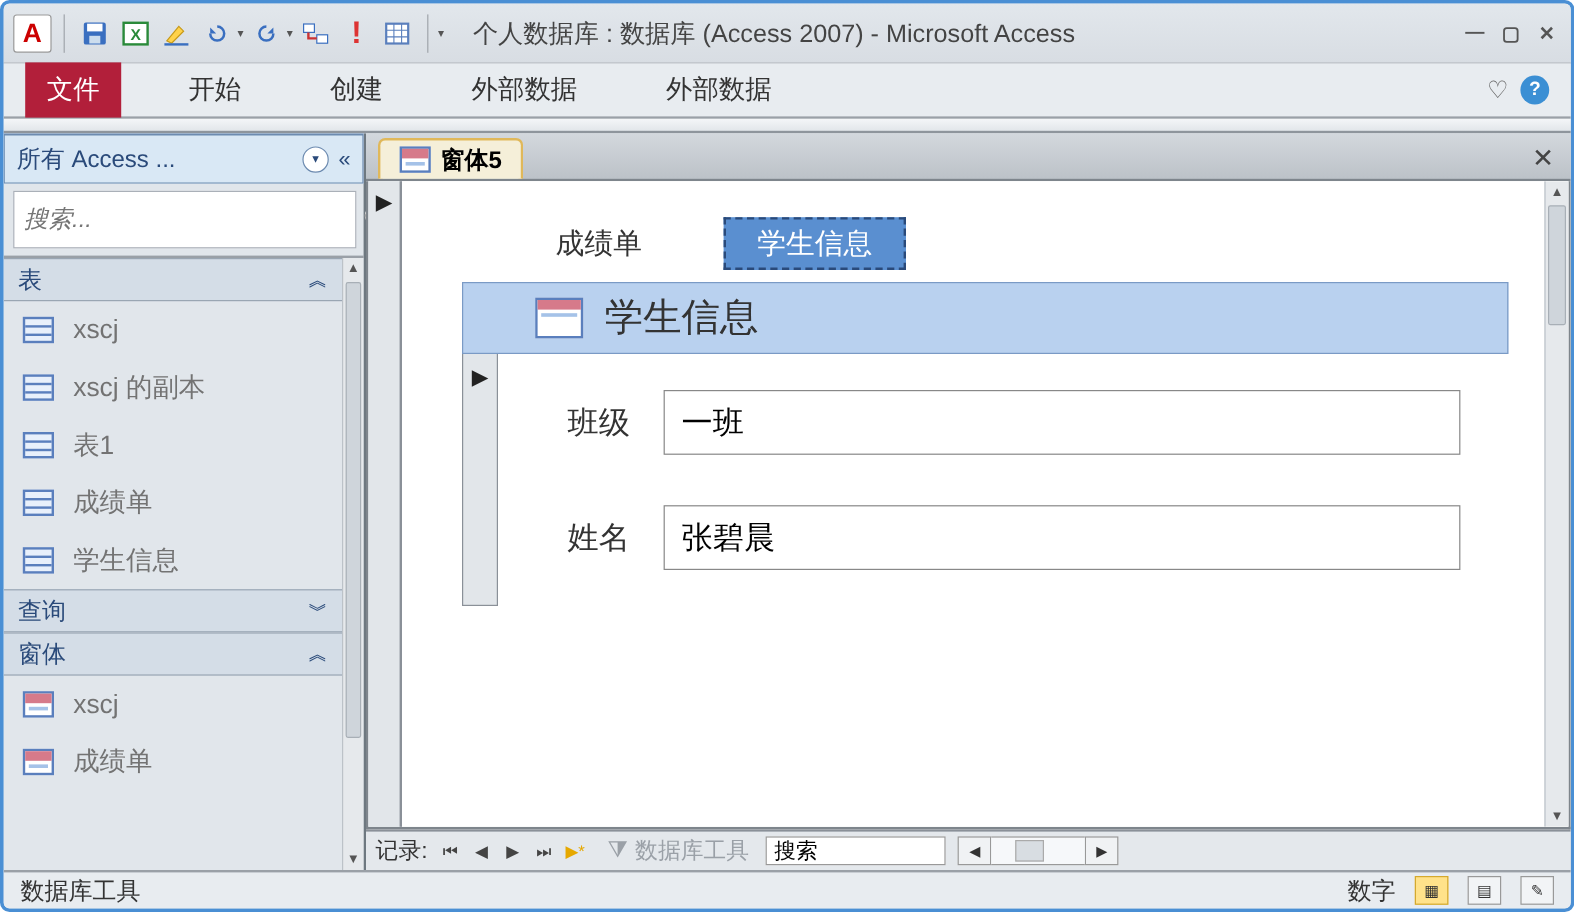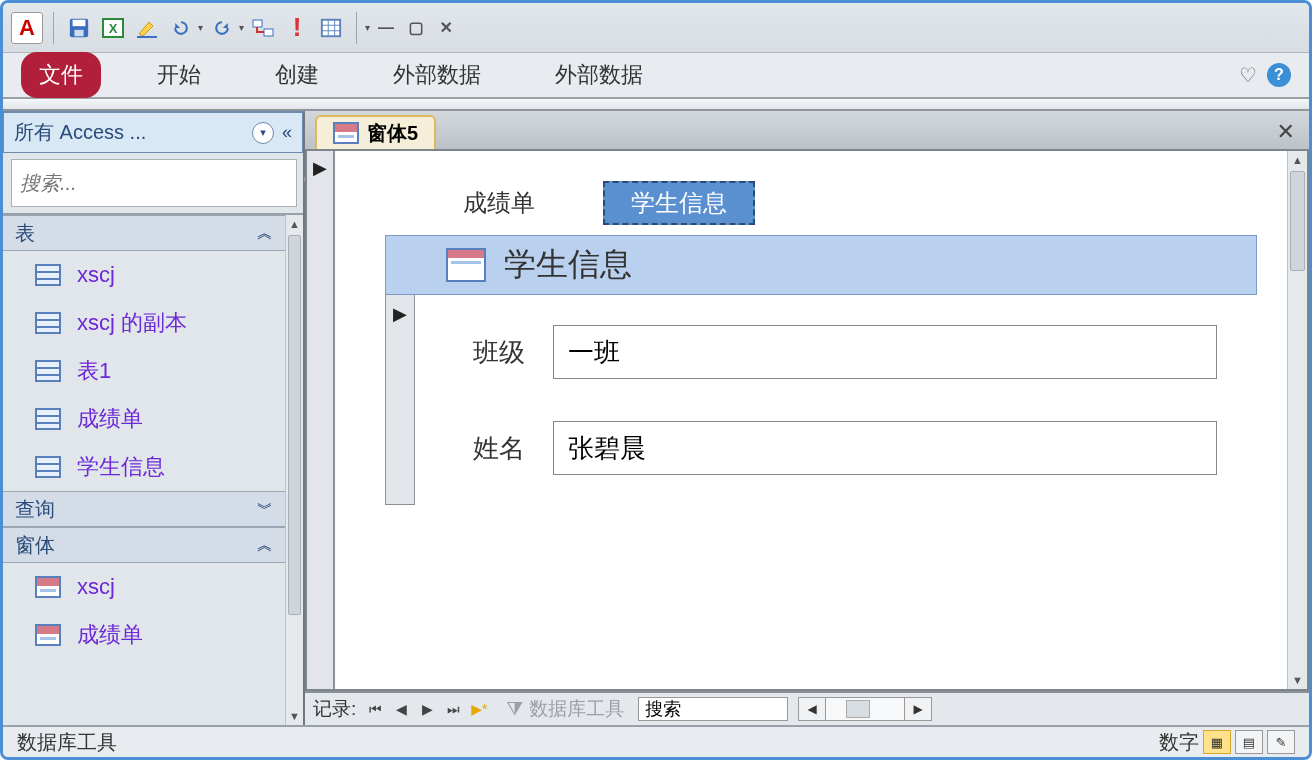--- a/index.html
+++ b/index.html
@@ -48,21 +48,21 @@
 .ribbon {
   height: 46px;
   background: #e8ecf0;
   display: flex;
   align-items: center;
   padding: 0 0 0 18px;
   gap: 38px;
   border-bottom: 2px solid #9aa0a7;
 }
 .ribbon-tab { font-size: 22px; color: #333; padding: 8px 18px; cursor: pointer; }
-.ribbon-tab.active { background: #b21f3a; color: #fff; border-radius: 16px; }
+.ribbon-tab.active { background: #b21f3a; color: #fff; }
 .ribbon-right { margin-left: auto; display: flex; gap: 10px; align-items: center; padding-right: 18px; }
 .heart-icon { color: #666; font-size: 20px; }
 .help-icon { width: 24px; height: 24px; background: #3b8fd4; color: #fff; border-radius: 50%; display: flex; align-items: center; justify-content: center; font-weight: bold; }
 
 
 .ribbon-strip {
   height: 12px;
   background: linear-gradient(to bottom, #f4f6f8, #e2e6ea);
   border-bottom: 2px solid #8e959c;
 }
@@ -112,21 +112,21 @@
 
 .nav-group {
   height: 36px; background: #d4dde7;
   border-top: 1px solid #9aa6b3; border-bottom: 1px solid #9aa6b3;
   display: flex; align-items: center; padding: 0 12px;
   font-size: 20px; color: #2a4a7a; cursor: pointer;
 }
 .nav-group .chev { margin-left: auto; font-size: 16px; color: #2a4a7a; }
 .nav-item {
   height: 48px; display: flex; align-items: center; gap: 16px;
-  padding: 0 32px; font-size: 22px; color: #6d28d9; cursor: pointer;
+  padding: 0 16px; font-size: 22px; color: #737373; cursor: pointer;
 }
 
 .tbl-icon { width: 26px; height: 22px; border: 2px solid #5a7fbd; background: #e8f0fb; display: inline-block; position: relative; }
 .tbl-icon::before { content: ""; position: absolute; top: 5px; left: 0; right: 0; height: 2px; background: #5a7fbd; }
 .tbl-icon::after { content: ""; position: absolute; top: 12px; left: 0; right: 0; height: 2px; background: #5a7fbd; }
 
 .form-icon { width: 26px; height: 22px; border: 2px solid #5a7fbd; background: #fff; display: inline-block; position: relative; }
 .form-icon::before { content: ""; position: absolute; top: 0; left: 0; right: 0; height: 8px; background: #d67a8a; }
 .form-icon::after { content: ""; position: absolute; top: 11px; left: 3px; right: 3px; height: 3px; background: #a5c2e8; }
 
@@ -224,21 +224,21 @@
 .recnav .hscroll { margin-left: 10px; display: flex; align-items: center; gap: 0; }
 .recnav .hbtn { width: 28px; height: 24px; border: 1px solid #999; background: #f0f2f4; display: flex; align-items: center; justify-content: center; cursor: pointer; font-size: 12px; }
 .recnav .htrack { width: 78px; height: 24px; border-top: 1px solid #999; border-bottom: 1px solid #999; background: #f6f8fa; position: relative; }
 .recnav .hthumb { position: absolute; left: 20px; top: 2px; bottom: 2px; width: 24px; background: #d8dde2; border: 1px solid #aaa; }
 
 
 .statusbar {
   height: 32px; background: #e8ecf0; border-top: 2px solid #9aa0a7;
   display: flex; align-items: center; padding: 0 14px; font-size: 20px; color: #333;
 }
-.statusbar .right { margin-left: auto; display: flex; align-items: center; gap: 4px; }
+.statusbar .right { margin-left: auto; display: flex; align-items: center; gap: 16px; }
 .view-btn { width: 28px; height: 24px; border: 1px solid #999; display: flex; align-items: center; justify-content: center; cursor: pointer; font-size: 13px; background: #f2f4f6; }
 .view-btn.active { background: #ffe28a; border-color: #d4a92e; }
 
 
 .ico-save { width: 22px; height: 22px; }
 .ico-excel { width: 24px; height: 24px; }
 </style>
 </head>
 <body>
 
@@ -292,20 +292,21 @@
       <svg viewBox="0 0 24 24" width="24" height="22">
           <rect x="2" y="3" width="20" height="18" fill="#fff" stroke="#5a7fbd" stroke-width="2"></rect>
           <line x1="2" y1="9" x2="22" y2="9" stroke="#5a7fbd"></line>
           <line x1="2" y1="15" x2="22" y2="15" stroke="#5a7fbd"></line>
           <line x1="9" y1="3" x2="9" y2="21" stroke="#5a7fbd"></line>
           <line x1="16" y1="3" x2="16" y2="21" stroke="#5a7fbd"></line>
         </svg>
     </div>
     <div class="qat-sep"></div>
     <span class="qat-dd">▾</span>
+    <div class="title-text">个人数据库 : 数据库 (Access 2007) - Microsoft Access</div>
     <div class="win-btns">
       <div class="win-btn">—</div>
       <div class="win-btn">▢</div>
       <div class="win-btn">✕</div>
     </div>
   </div>
 
   <div class="ribbon">
     <div class="ribbon-tab active">文件</div>
     <div class="ribbon-tab">开始</div>

